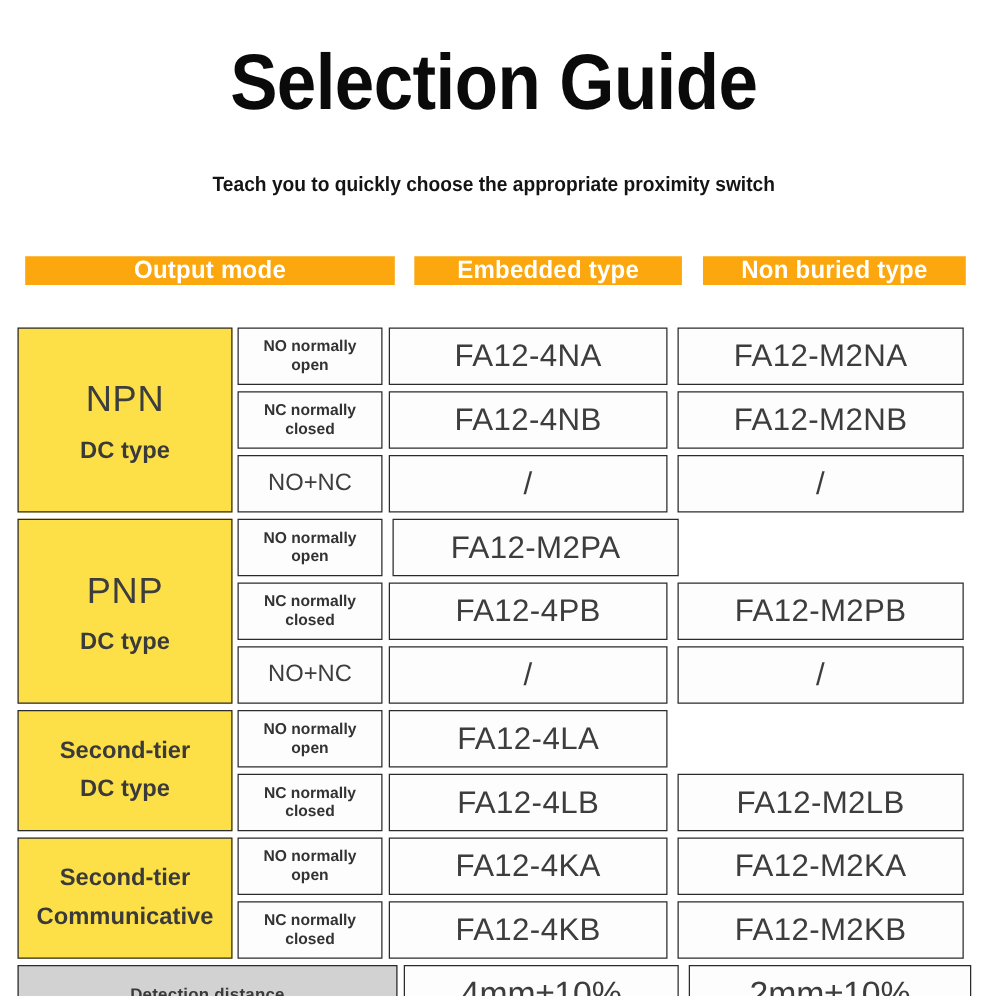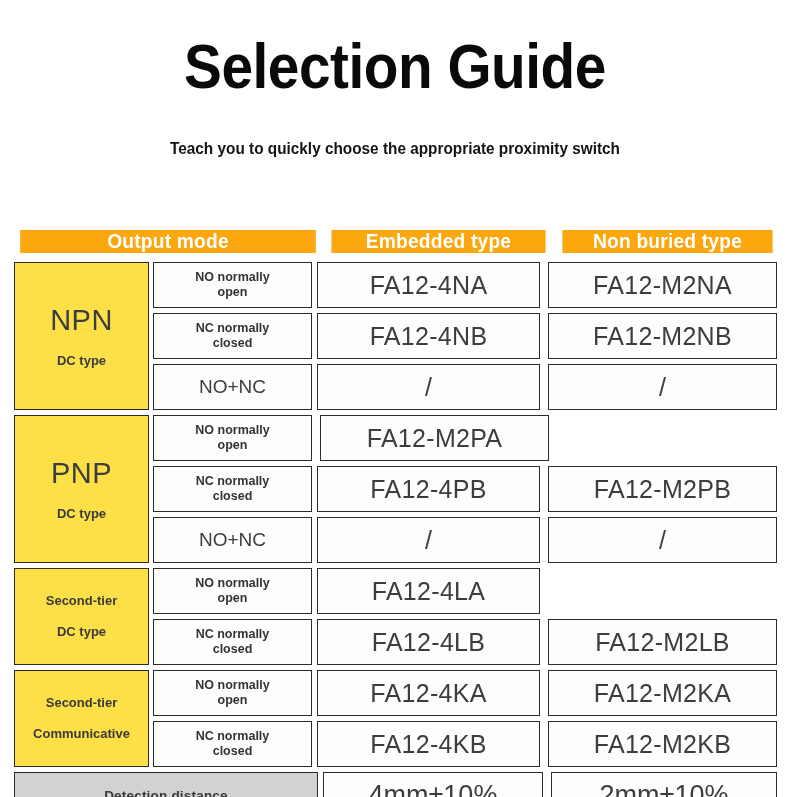--- a/index.html
+++ b/index.html
@@ -52,21 +52,21 @@
   
   .table-wrap {
     position: absolute;
     left: 14px;
     top: 205px;
     width: 763px;
   }
 
   .row {
     display: flex;
-    align-items: flex-end;
+    align-items: flex-start;
   }
 
   .cell {
     box-sizing: border-box;
     display: flex;
     align-items: center;
     justify-content: center;
     text-align: center;
   }
 
@@ -110,21 +110,21 @@
   }
   .group-label .big {
     font-size: 29px;
     font-weight: 400;
     line-height: 34px;
     color: #3d3d3d;
     letter-spacing: 0.5px;
   }
   .group-label .small {
     font-family: "Liberation Sans Narrow", "Liberation Sans", sans-serif;
-    font-size: 13px;
+    font-size: 19px;
     font-weight: bold;
     line-height: 16px;
     color: #3a3a3a;
   }
   .group-label.spaced {
     justify-content: space-around;
     padding: 16px 0;
   }
   .group-label .gap-top { margin-bottom: 16px; }
 
@@ -135,21 +135,21 @@
 
   .subrow {
     display: flex;
     height: 46px;
     margin-bottom: 5px;
   }
   .subrow:last-child { margin-bottom: 0; }
 
   .mode-cell {
     box-sizing: border-box;
-    width: 159px;
+    width: 116px;
     margin-left: 4px;
     background: #fdfdfd;
     border: 1.6px solid #2b2b2b;
     display: flex;
     align-items: center;
     justify-content: center;
     text-align: center;
     font-family: "Liberation Sans Narrow", "Liberation Sans", sans-serif;
     font-weight: bold;
     font-size: 12.5px;

